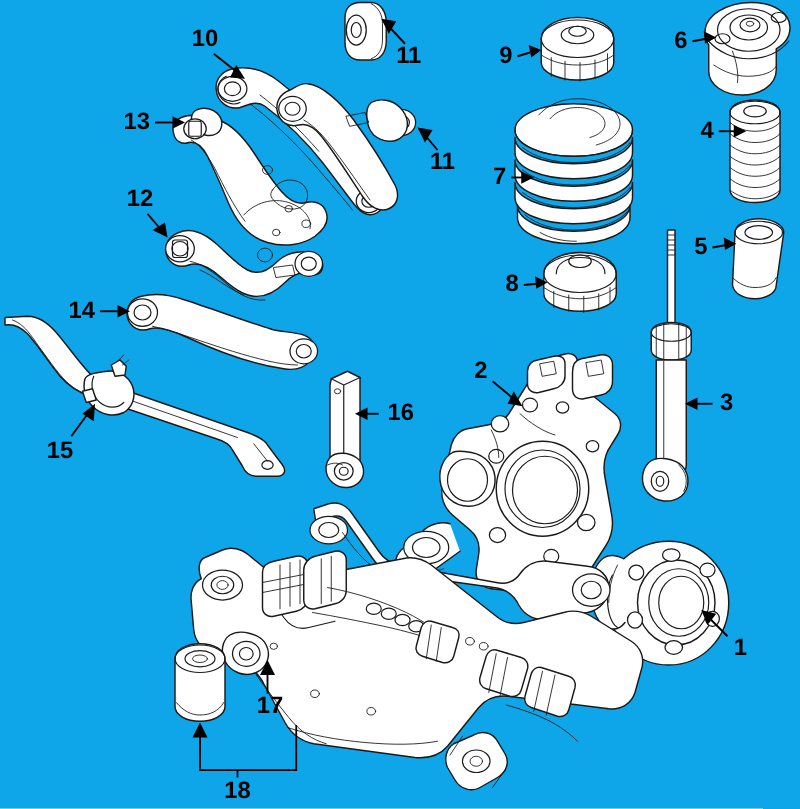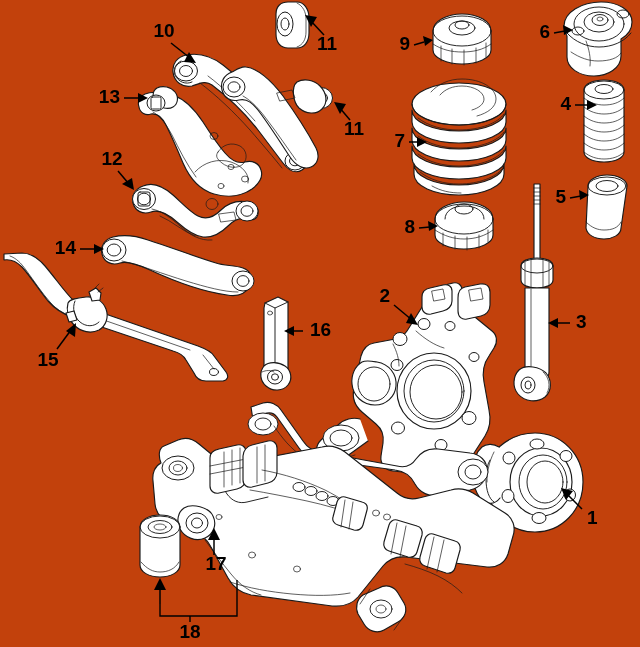--- a/index.html
+++ b/index.html
@@ -8,21 +8,21 @@
     padding: 0;
     background: #ffffff;
   }
   body {
     font-family: "Liberation Sans", sans-serif;
   }
   #diagram-root {
     position: relative;
     width: 640px;
     height: 647px;
-    background: #c2410c;
+    background: #0ea5e9;
     overflow: hidden;
   }
   #parts-svg {
     position: absolute;
     top: 0; left: 0;
     width: 640px;
     height: 647px;
     display: block;
   }
   .part-outline {

